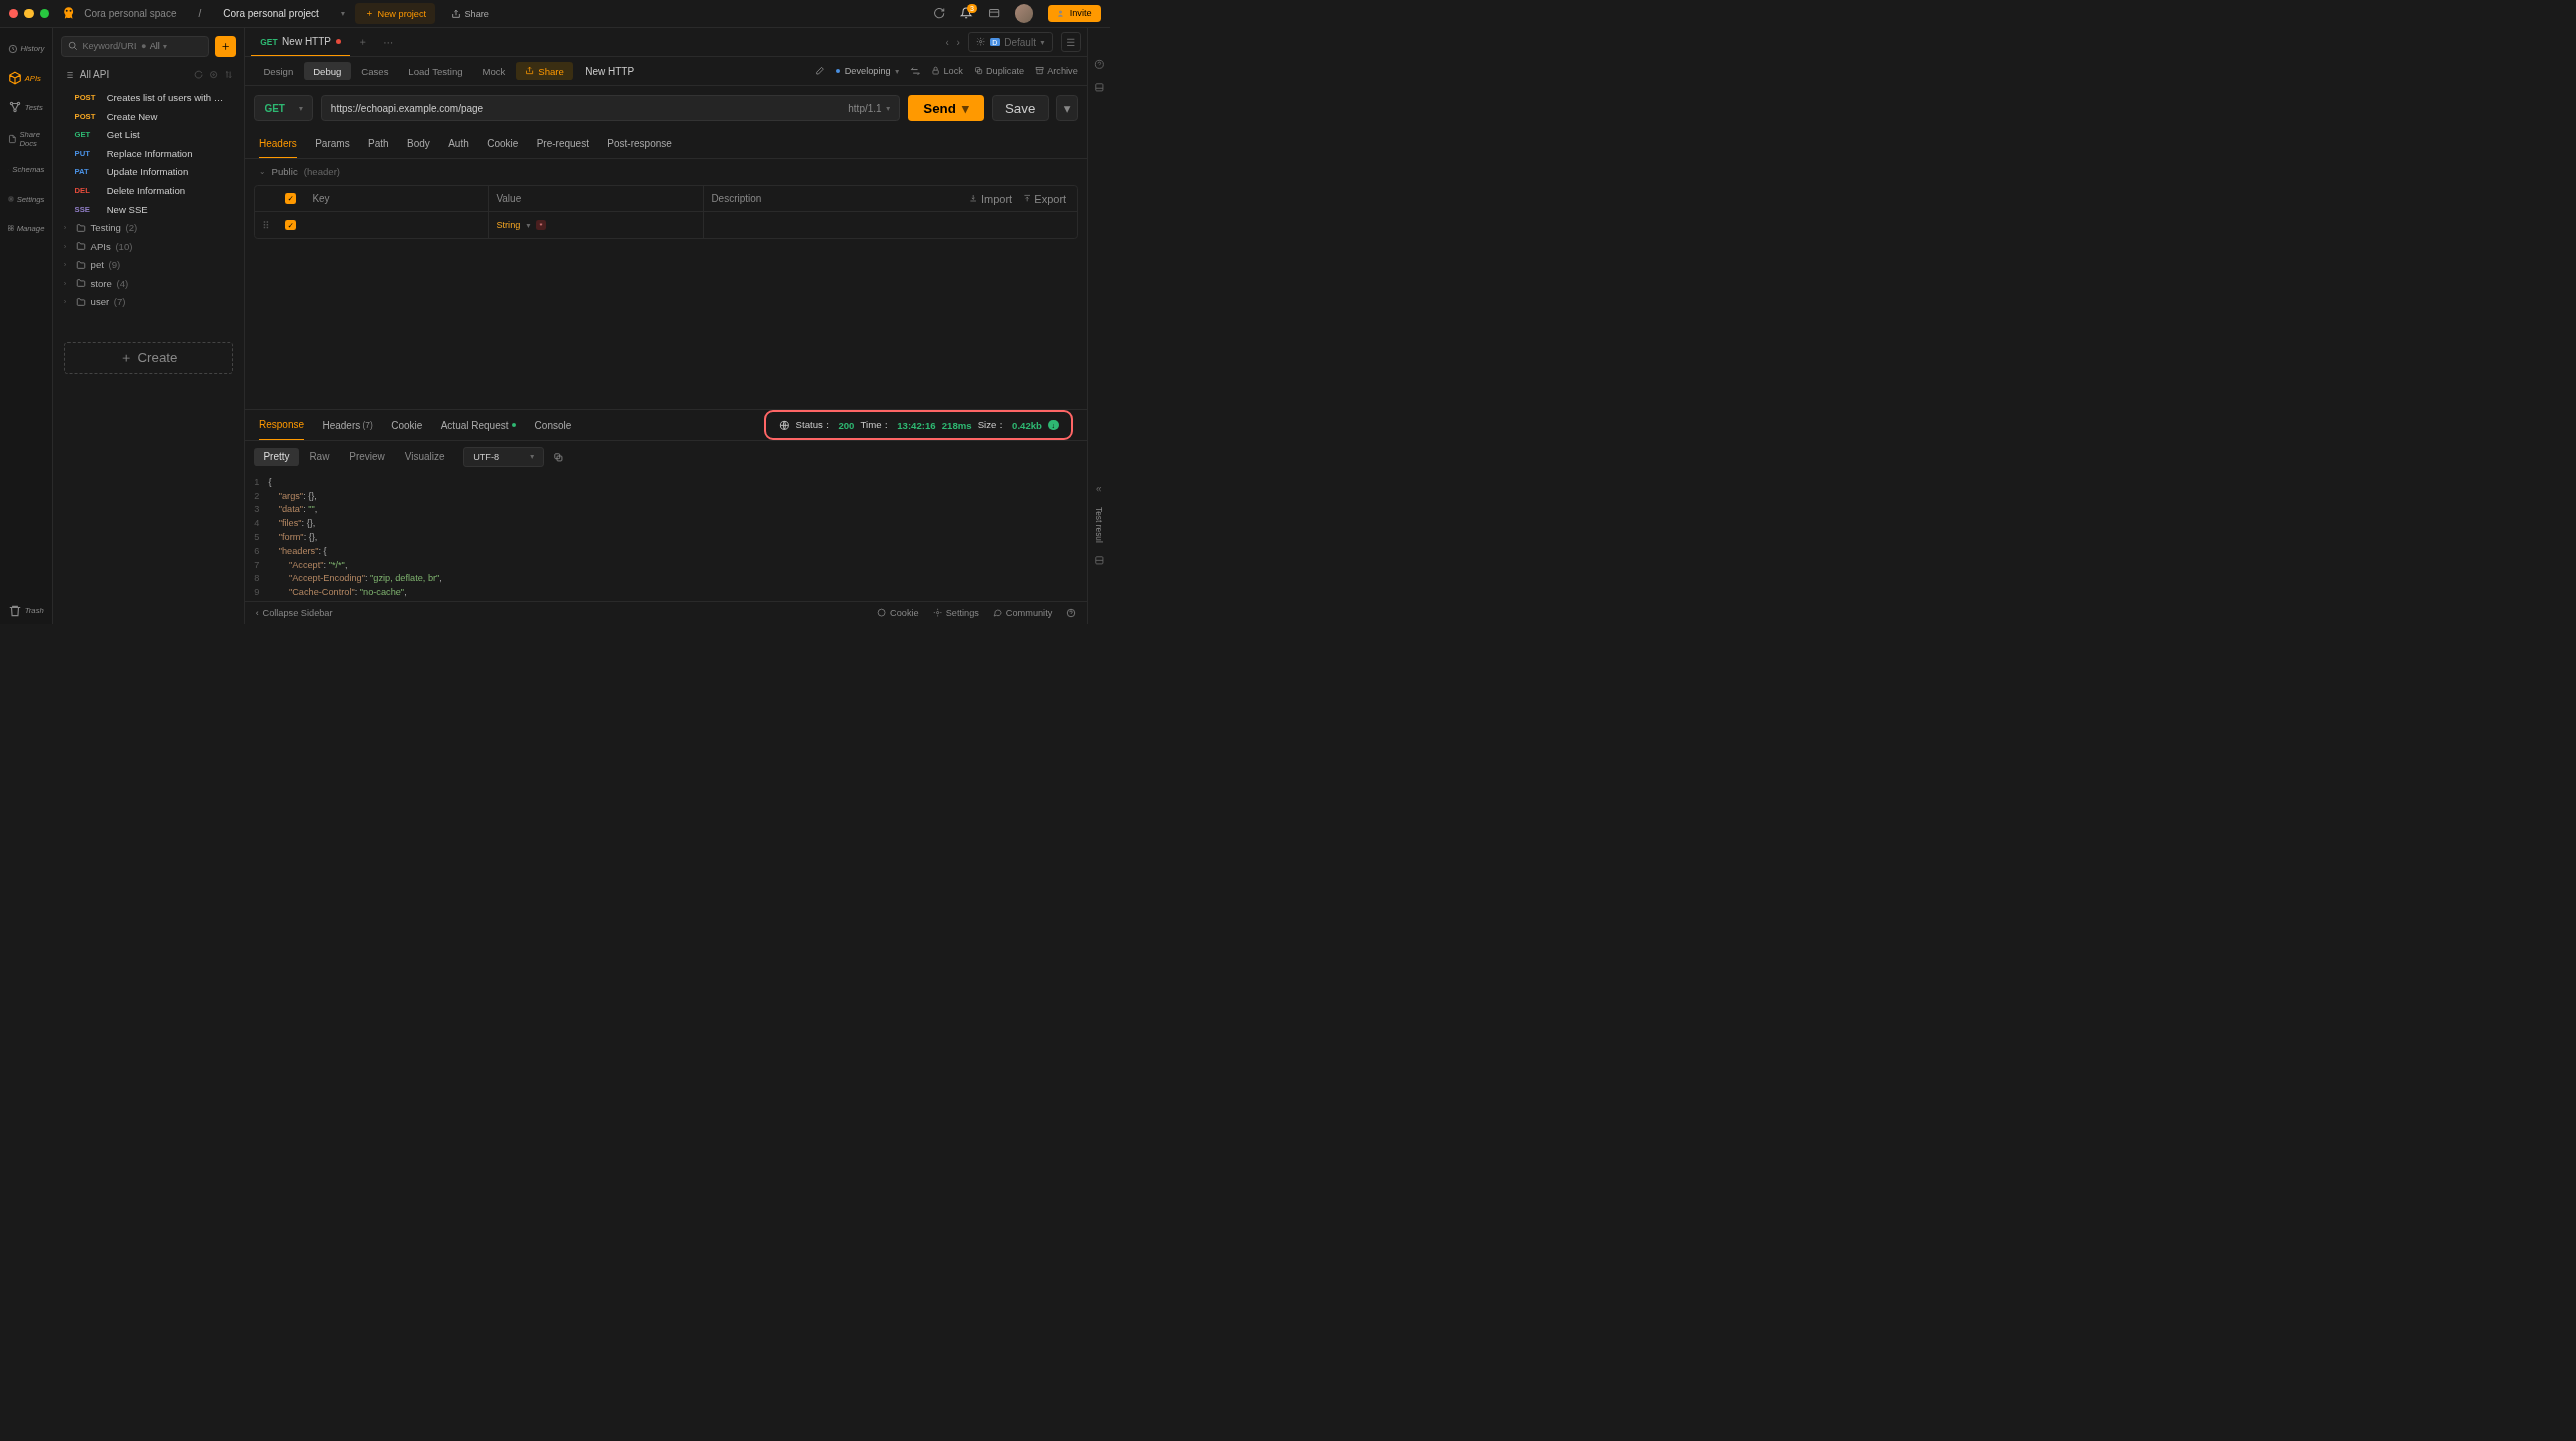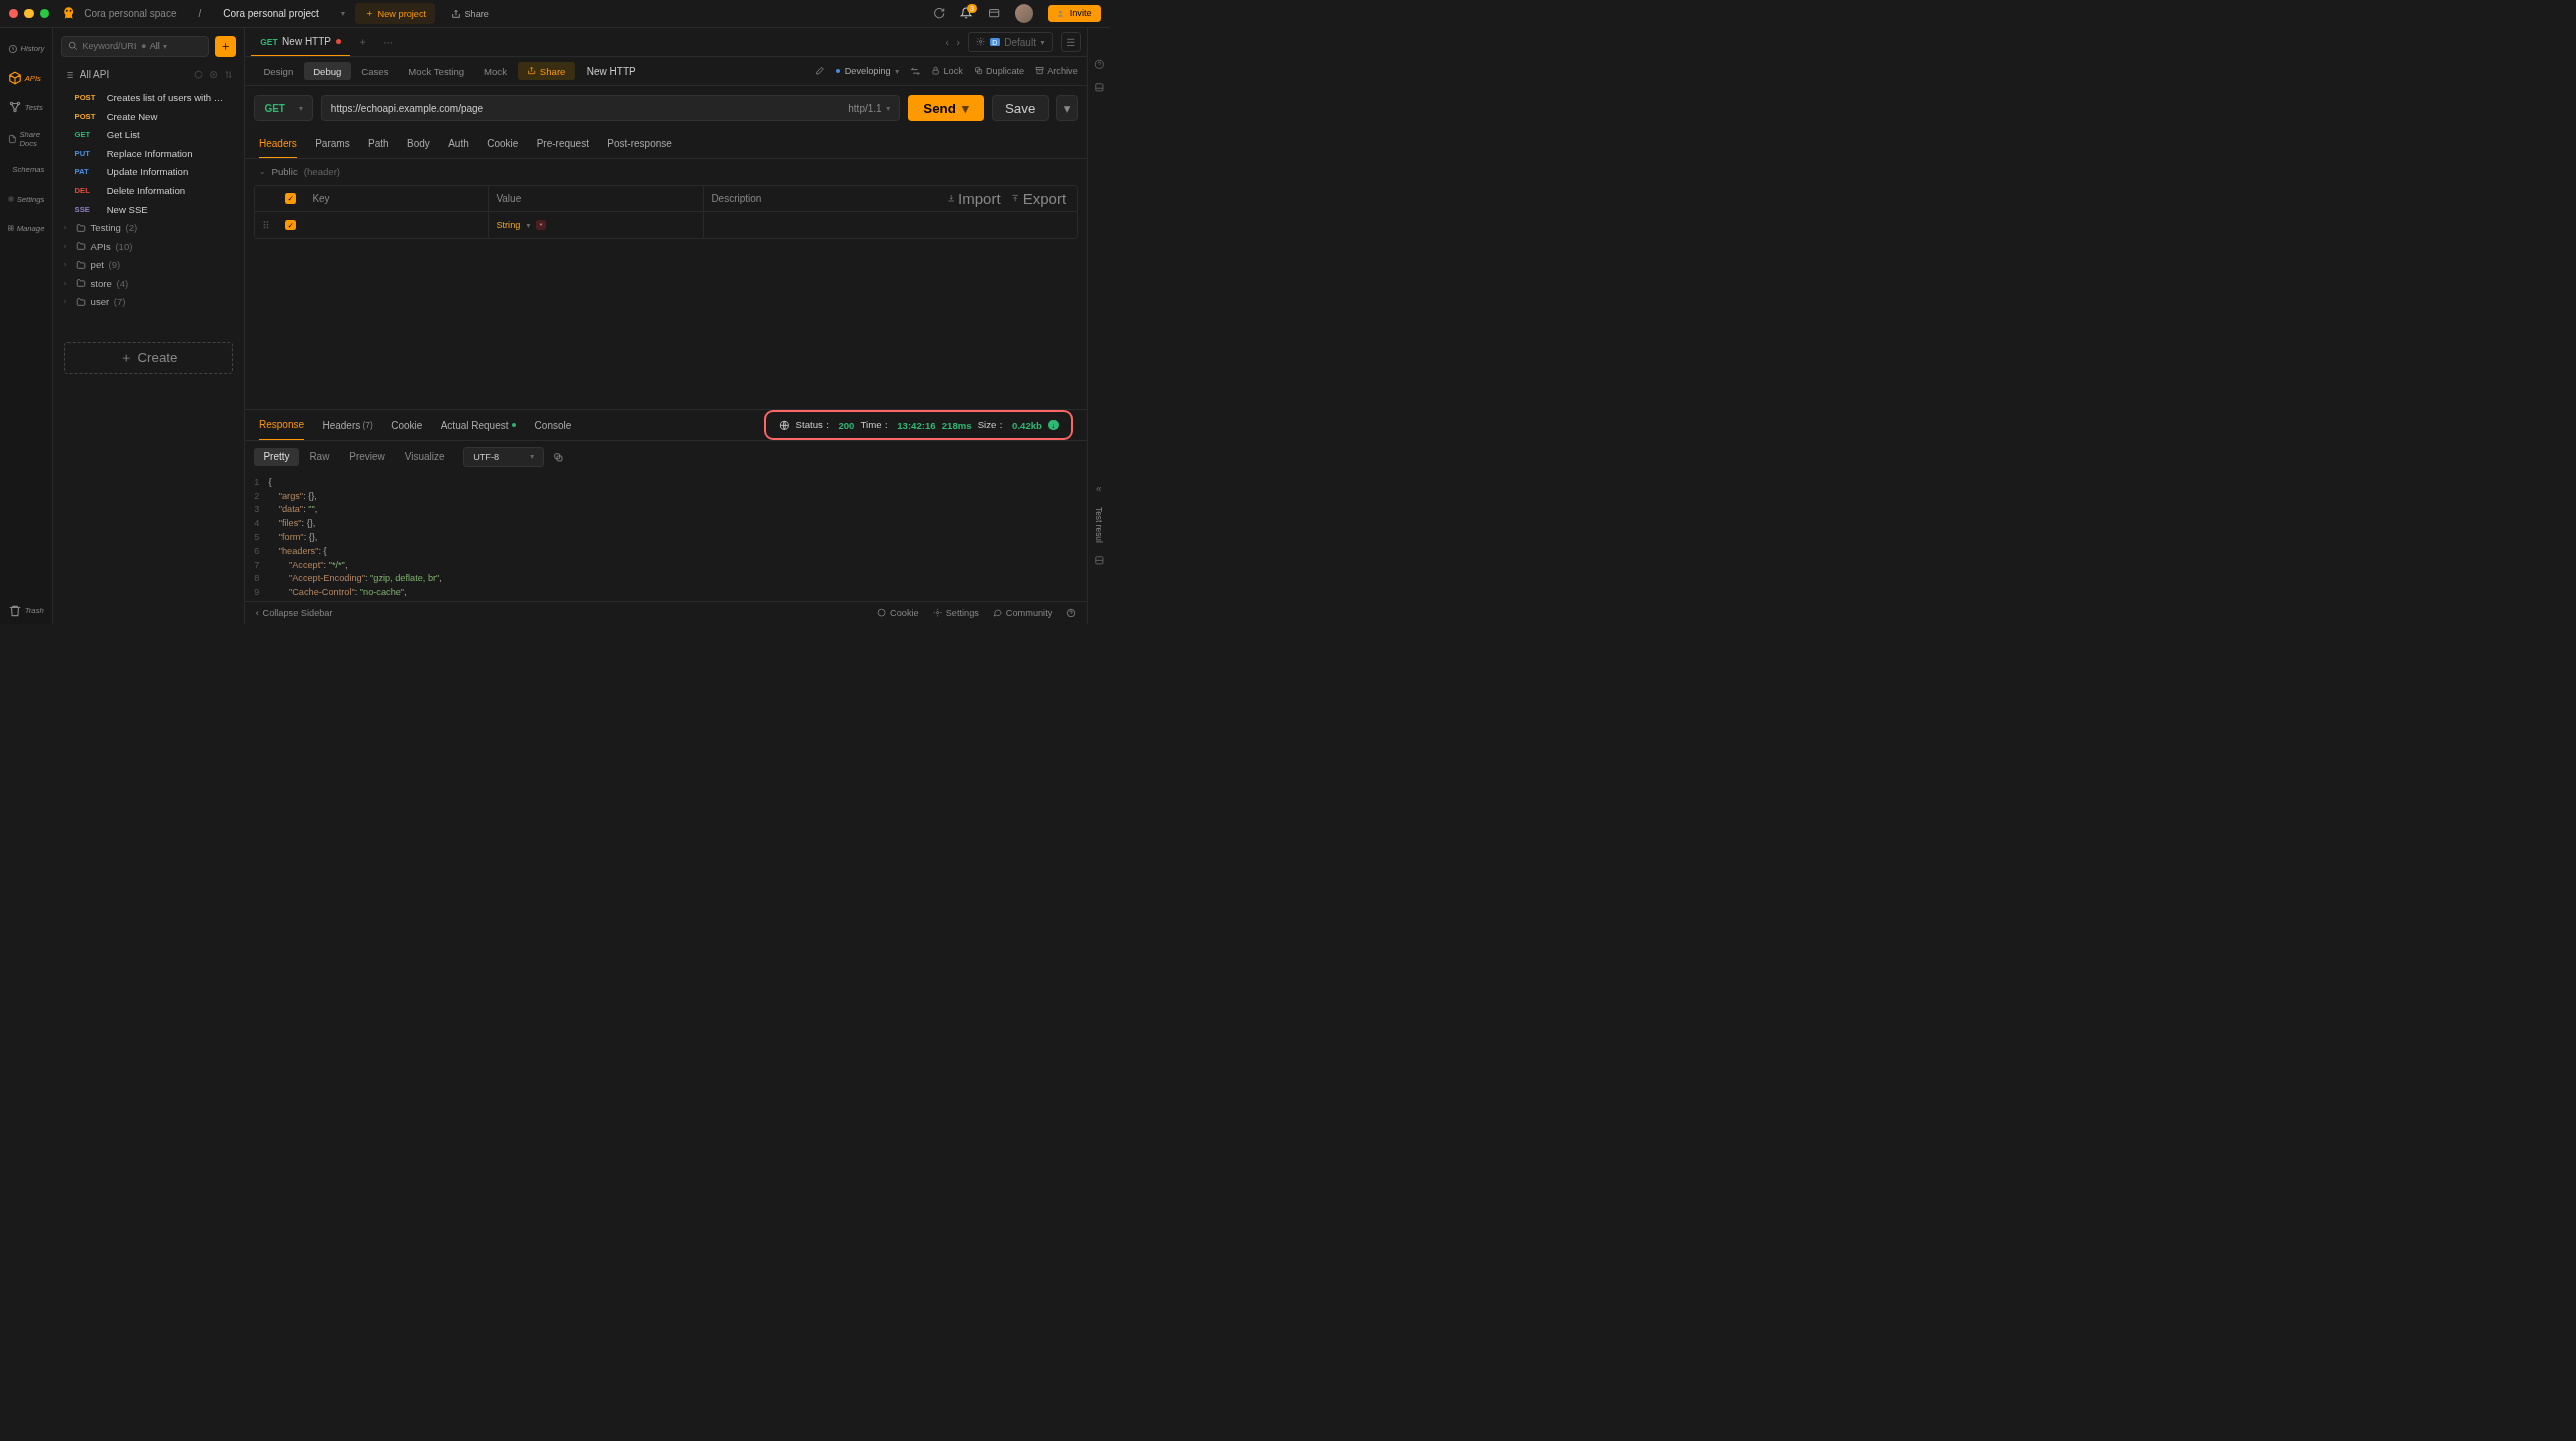--- a/index.html
+++ b/index.html
@@ -92,21 +92,21 @@
 .tbl-head,.tbl-row{display:flex;align-items:center;border-bottom:0.8px solid #2a2a2a;height:26px;}
 .tbl-row:last-child{border-bottom:none;}
 .cell-handle{width:21.5px;display:flex;justify-content:center;color:#555;}
 .cell-check{width:28px;display:flex;justify-content:center;}
 .chk{width:10.7px;height:10.7px;border-radius:2.3px;background:#f90;display:flex;align-items:center;justify-content:center;color:#000;font-size:7.7px;}
 .cell-key{flex:0 0 184px;padding:0 7.7px;color:#888;border-right:0.8px solid #2a2a2a;height:100%;display:flex;align-items:center;}
 .cell-val{flex:0 0 215px;padding:0 7.7px;color:#888;border-right:0.8px solid #2a2a2a;height:100%;display:flex;align-items:center;gap:6.1px;}
 .type-tag{color:#f5a623;font-size:9.2px;}
 .req-badge{background:#4a1f1f;color:#e88;font-size:7.7px;padding:0.8px 3.1px;border-radius:2.3px;}
 .cell-desc{flex:1;padding:0 7.7px;color:#888;}
-.cell-actions{display:flex;gap:10.7px;padding:0 10.7px;color:#888;font-size:15px;}
+.cell-actions{display:flex;gap:10.7px;padding:0 10.7px;color:#888;font-size:11px;}
 
 
 .resp-area{border-top:0.8px solid #2a2a2a;display:flex;flex-direction:column;height:192px;}
 .resp-tabs{display:flex;align-items:center;padding:0 14px;border-bottom:0.8px solid #2a2a2a;height:31px;}
 .resp-tab{padding:0 0;margin-right:18.4px;color:#aaa;cursor:pointer;font-size:10px;height:100%;display:flex;align-items:center;}
 .resp-tab.active{color:#f90;border-bottom:1.5px solid #f90;}
 .resp-tab .count{color:#888;font-size:8.4px;margin-left:2.3px;}
 .green-dot{width:4.6px;height:4.6px;border-radius:50%;background:#2eb872;margin-left:3.1px;}
 .resp-stats{margin-left:auto;display:flex;align-items:center;gap:6.1px;font-size:9.6px;color:#ccc;border:2.3px solid #f66;border-radius:9px;padding:6.1px 12.3px;}
 .stat-val{color:#2eb872;font-weight:bold;}
@@ -391,21 +391,21 @@
             <span class="chev">▾</span>
           </div>
           <span style="color:#666;border:0.8px solid #333;border-radius:3.1px;padding:3.1px 4.6px">☰</span>
         </div>
       </div>
 
       <div class="mode-row">
         <div class="mode-tab">Design</div>
         <div class="mode-tab active">Debug</div>
         <div class="mode-tab">Cases</div>
-        <div class="mode-tab">Mock Testing</div>
+        <div class="mode-tab">Load Testing</div>
         <div class="mode-tab">Mock</div>
         <div class="mode-tab mode-share">
           <svg width="9.2" height="9.2" viewBox="0 0 24 24" fill="none" stroke="currentColor" stroke-width="2">
               <path d="M4 12v8h16v-8M12 3v12M8 7l4-4 4 4"></path>
             </svg>
           <span>Share</span>
         </div>
         <div style="margin-left:10.7px;color:#ccc">New HTTP</div>
         <div class="mode-right">
           <svg width="10.7" height="10.7" viewBox="0 0 24 24" fill="none" stroke="#888" stroke-width="2">

